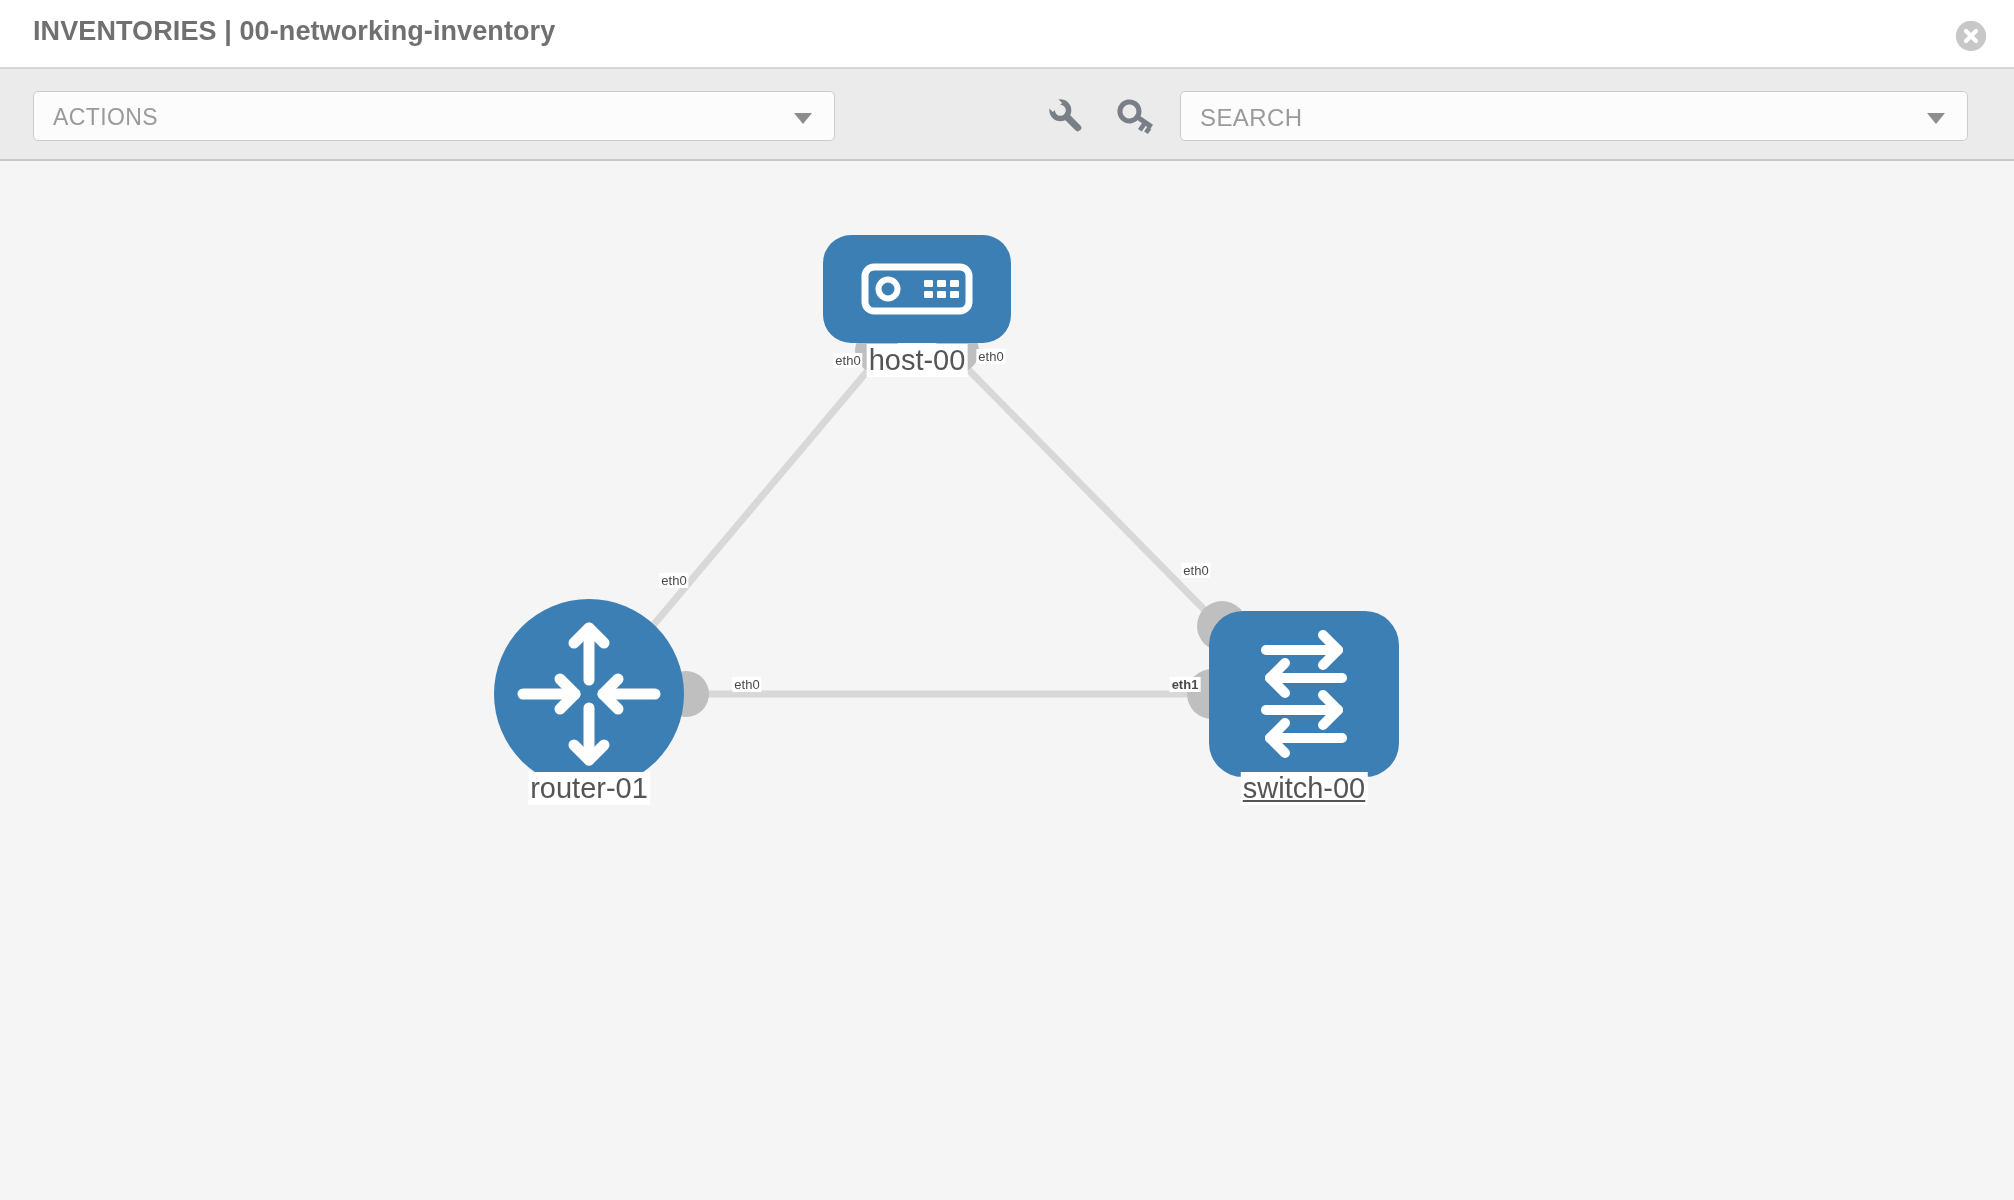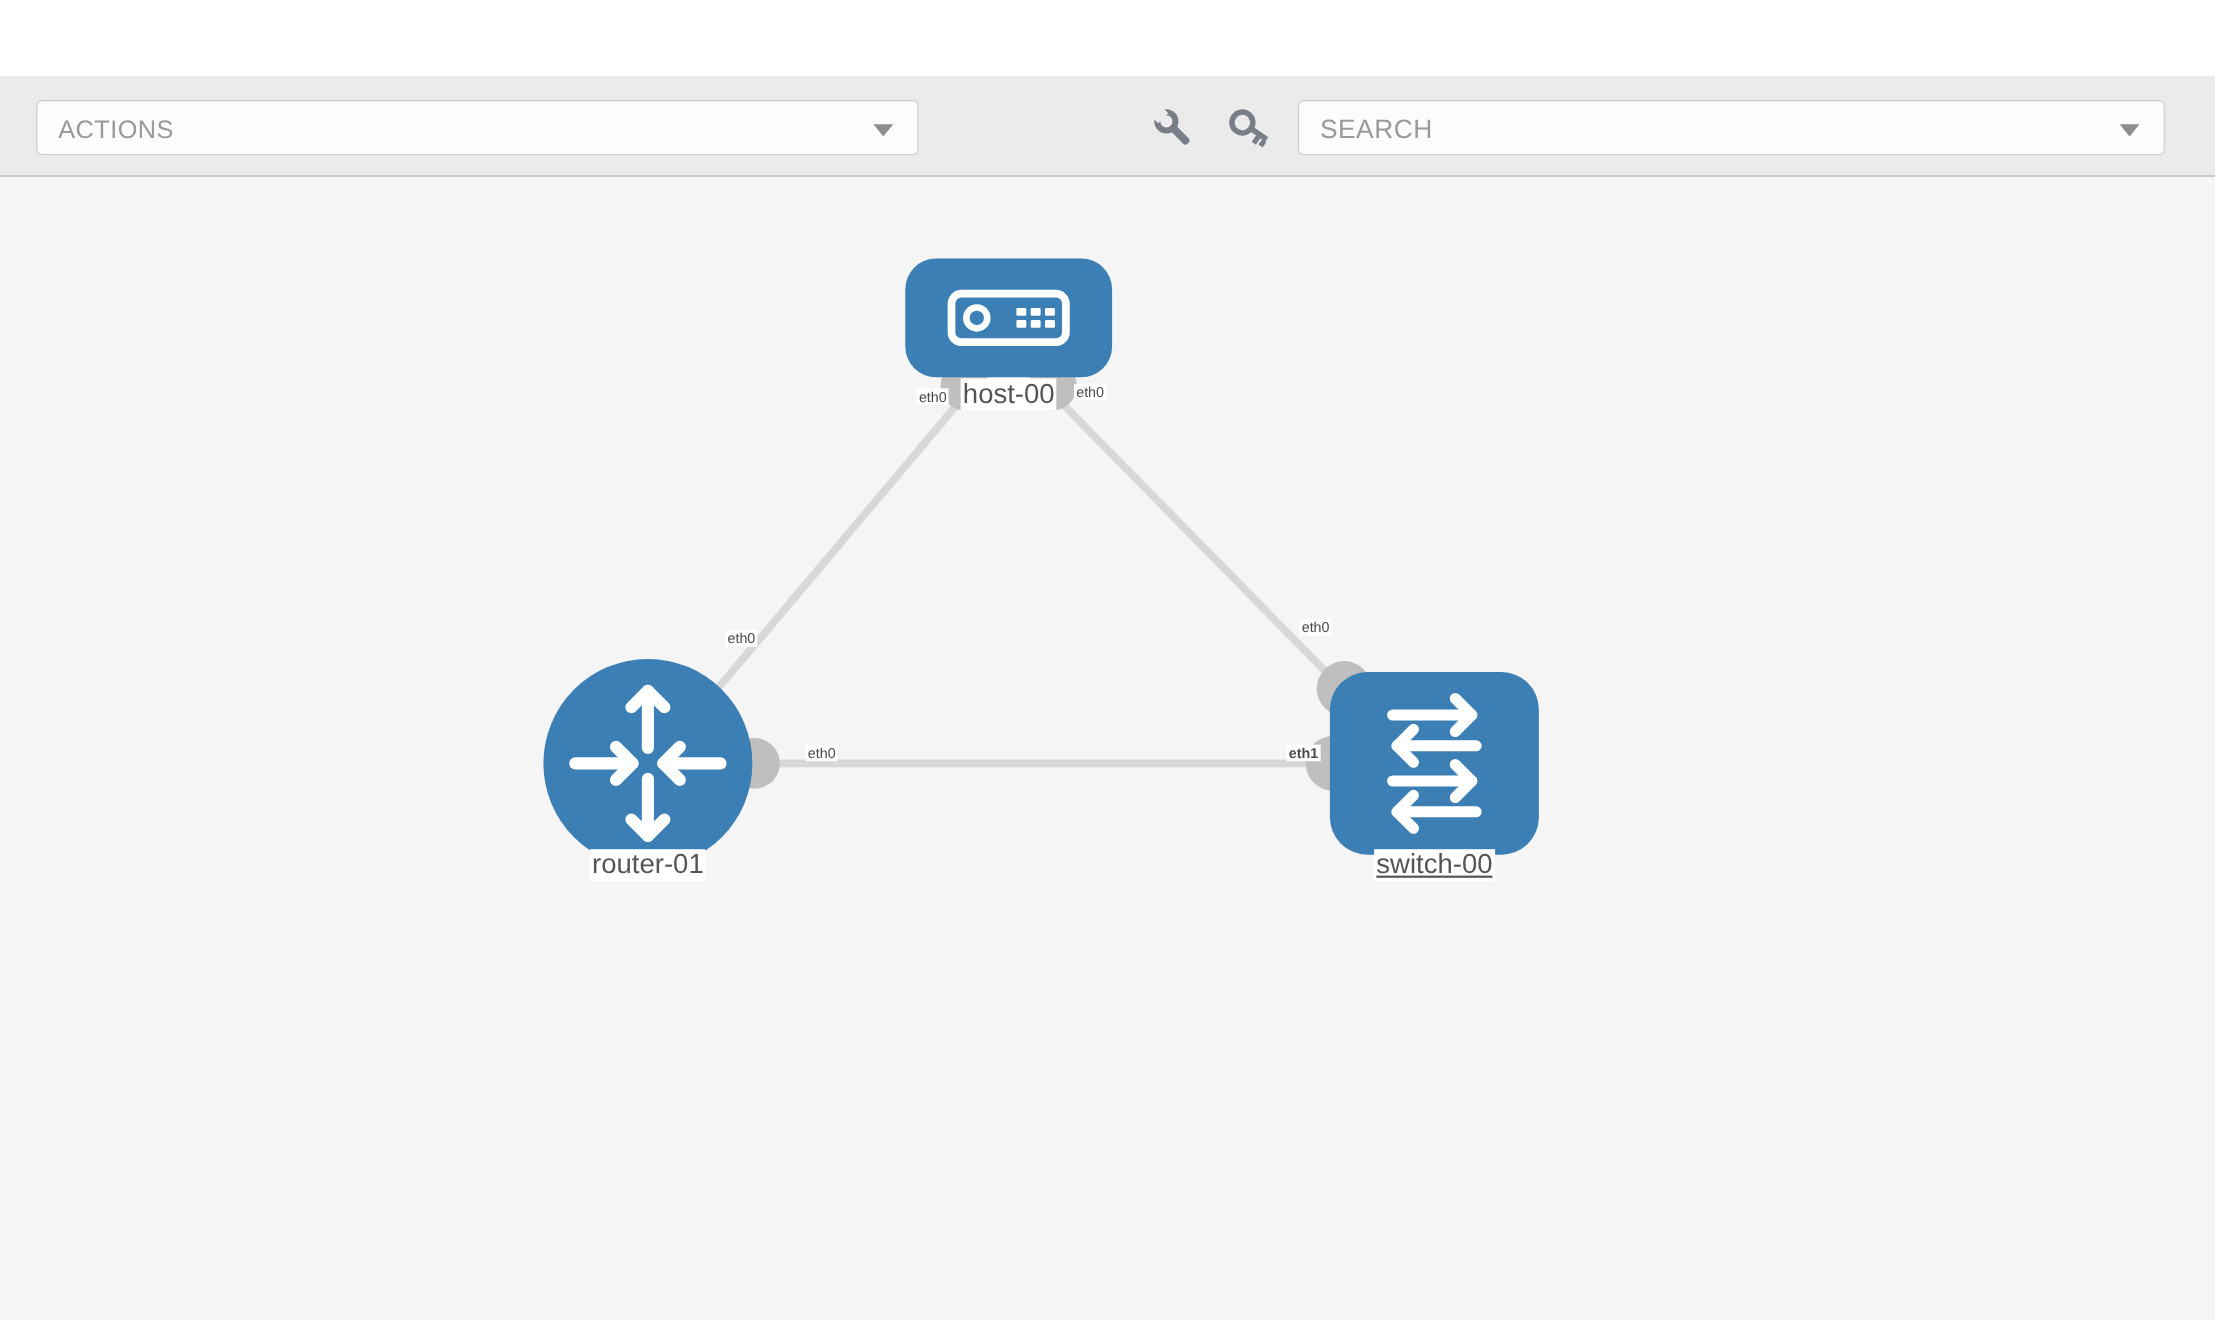--- a/index.html
+++ b/index.html
@@ -107,21 +107,21 @@
     position: absolute;
     left: 0; top: 161px;
     width: 2014px; height: 1039px;
     background: #f5f5f5;
     overflow: hidden;
   }
   .canvas svg.topology { position:absolute; left:0; top:0; }
 
   .node-label {
     position: absolute;
-    font-size: 25px;
+    font-size: 29px;
     color: #555555;
     background: #ffffff;
     white-space: nowrap;
     padding: 0 2px;
     transform: translateX(-50%);
   }
   .iface-label {
     position: absolute;
     font-size: 13px;
     color: #4a4a4a;
@@ -129,20 +129,29 @@
     white-space: nowrap;
     padding: 0 2px;
     transform: translateX(-50%);
   }
 </style>
 </head>
 <body>
 
 <div id="app">
 
+  <div class="header">
+    <div class="header-title">INVENTORIES | 00-networking-inventory</div>
+    <div class="close-btn">
+      <svg width="30" height="30" viewBox="0 0 30 30" aria-hidden="true">
+        <circle cx="15" cy="15" r="15" fill="#c8c8c8"></circle>
+        <path d="M10 10 L20 20 M20 10 L10 20" stroke="#ffffff" stroke-width="4.2" stroke-linecap="round"></path>
+      </svg>
+    </div>
+  </div>
 
   <div class="toolbar">
 
     <div class="actions-select">
       <span class="label">ACTIONS</span>
       <span class="caret"></span>
     </div>
 
     <div class="tool-icon wrench">
       <svg width="46" height="46" viewBox="0 0 46 46" aria-hidden="true">

